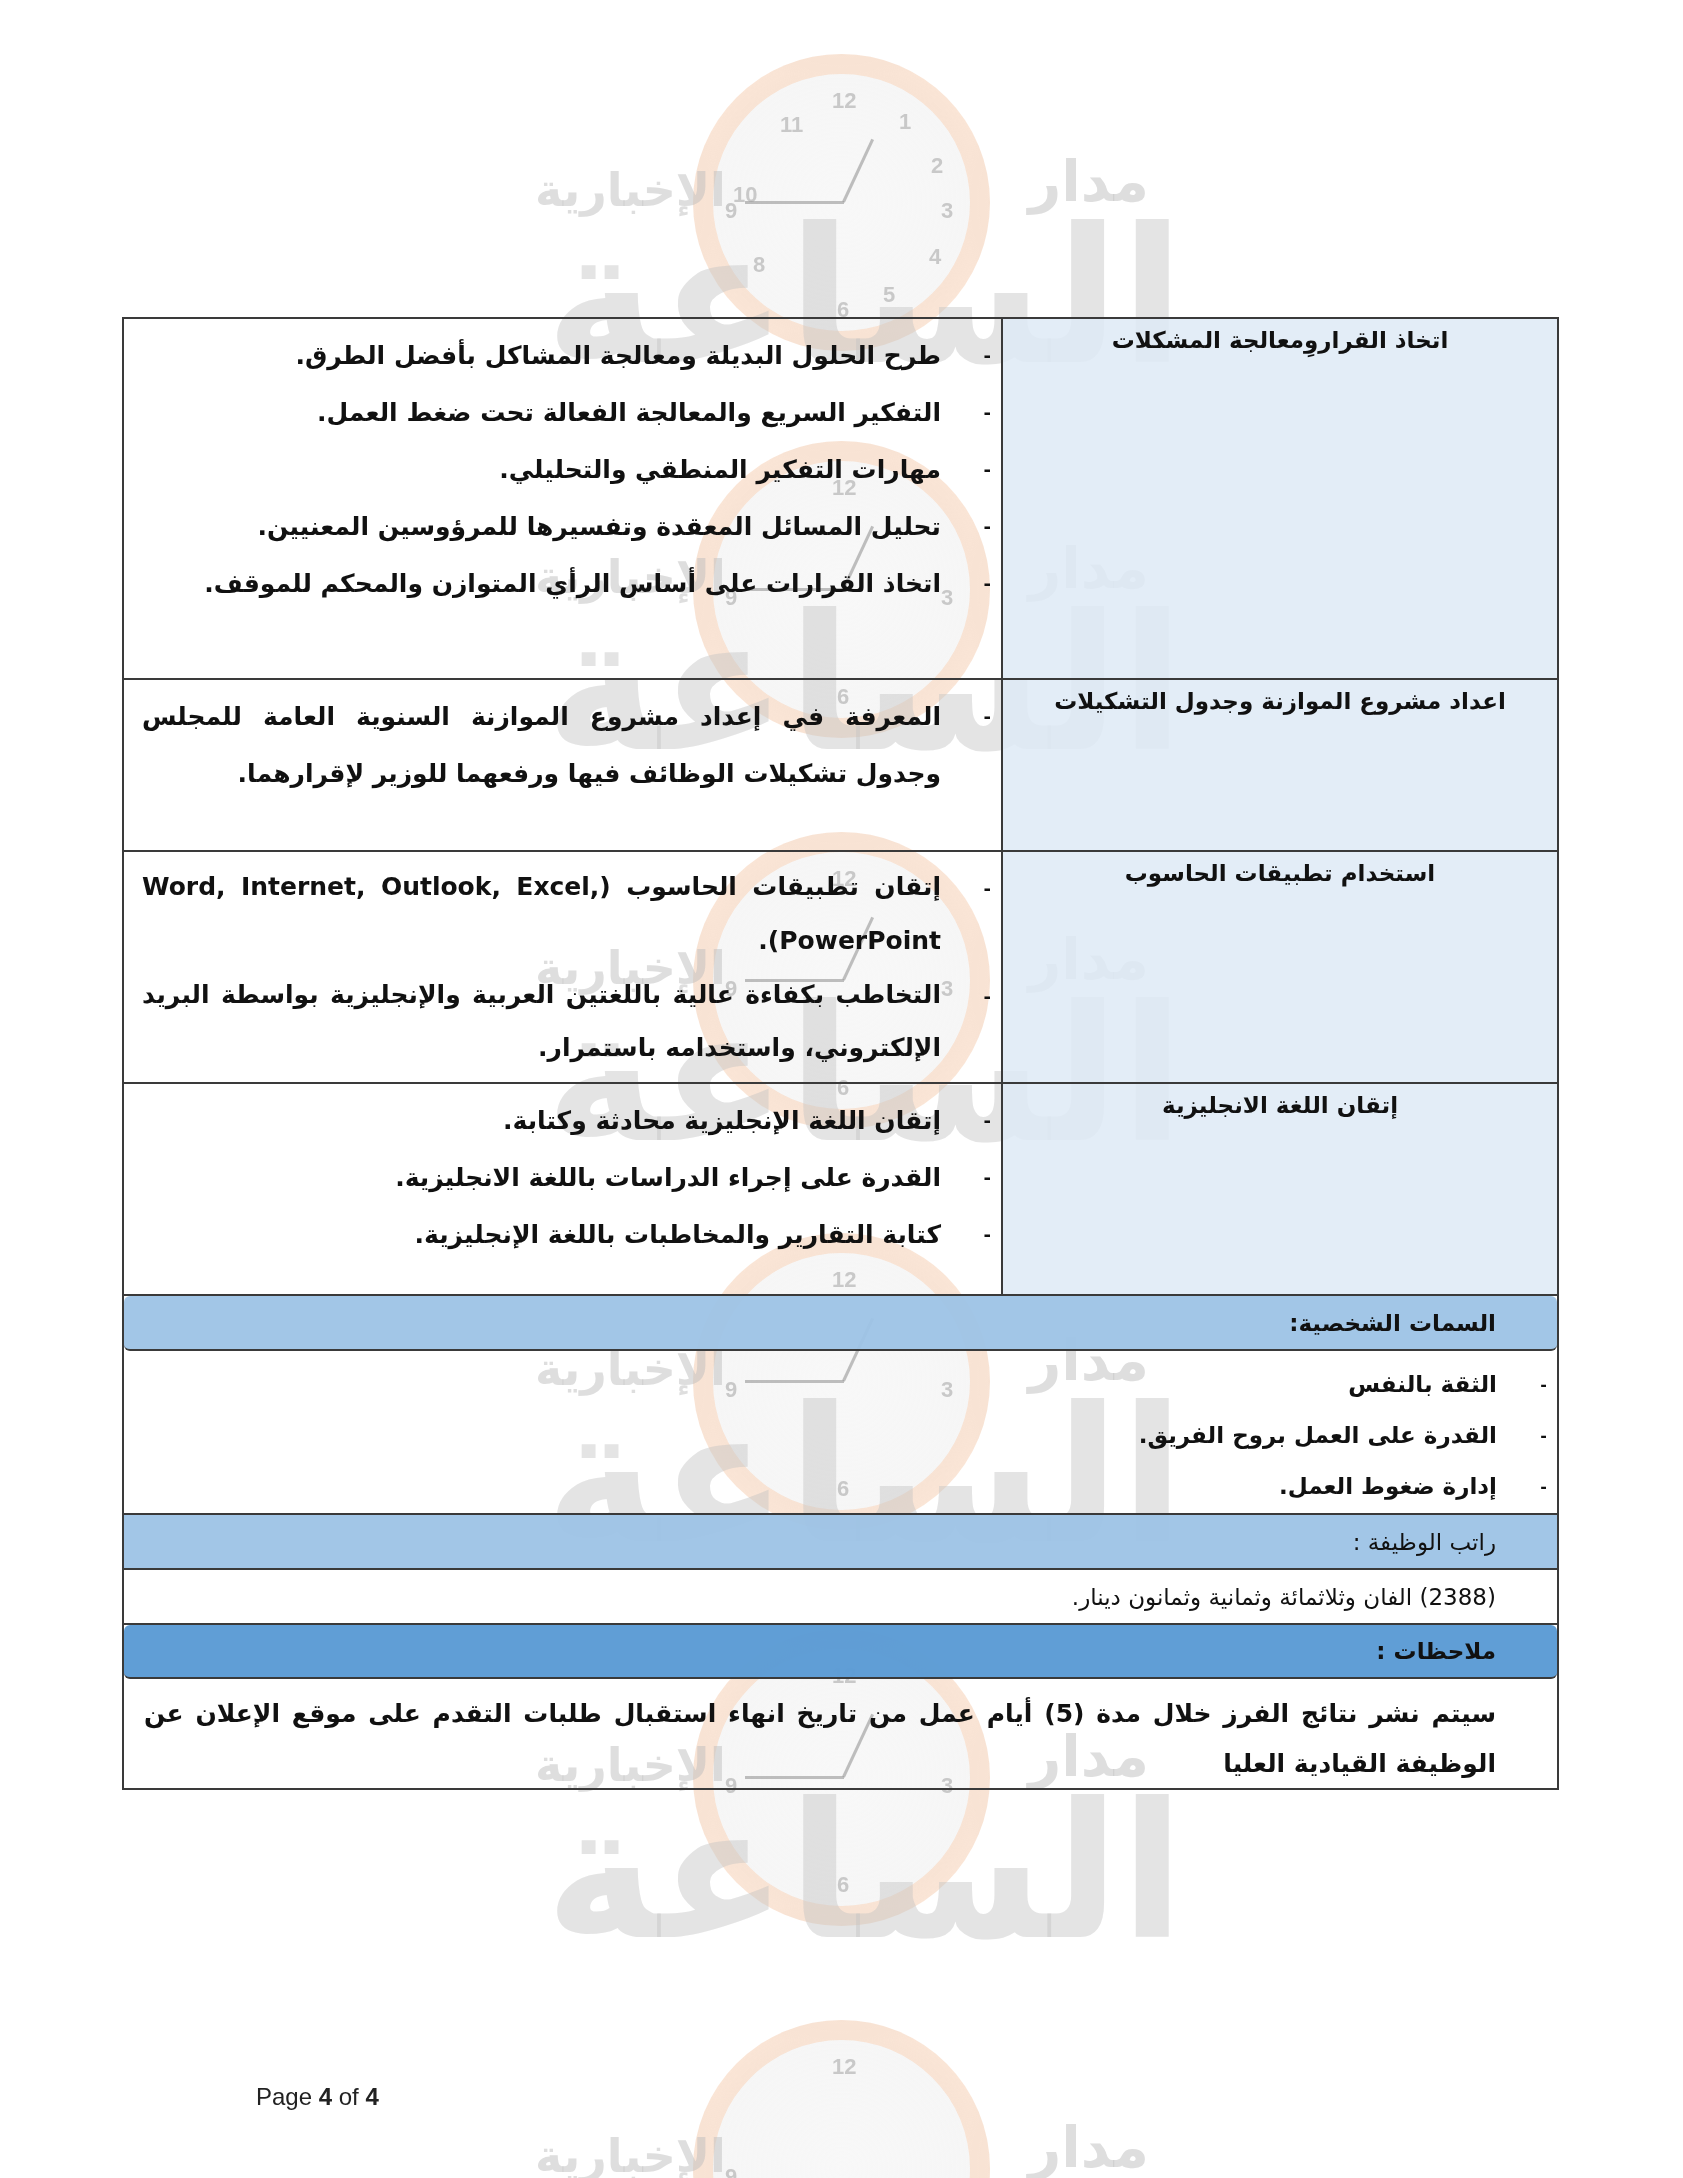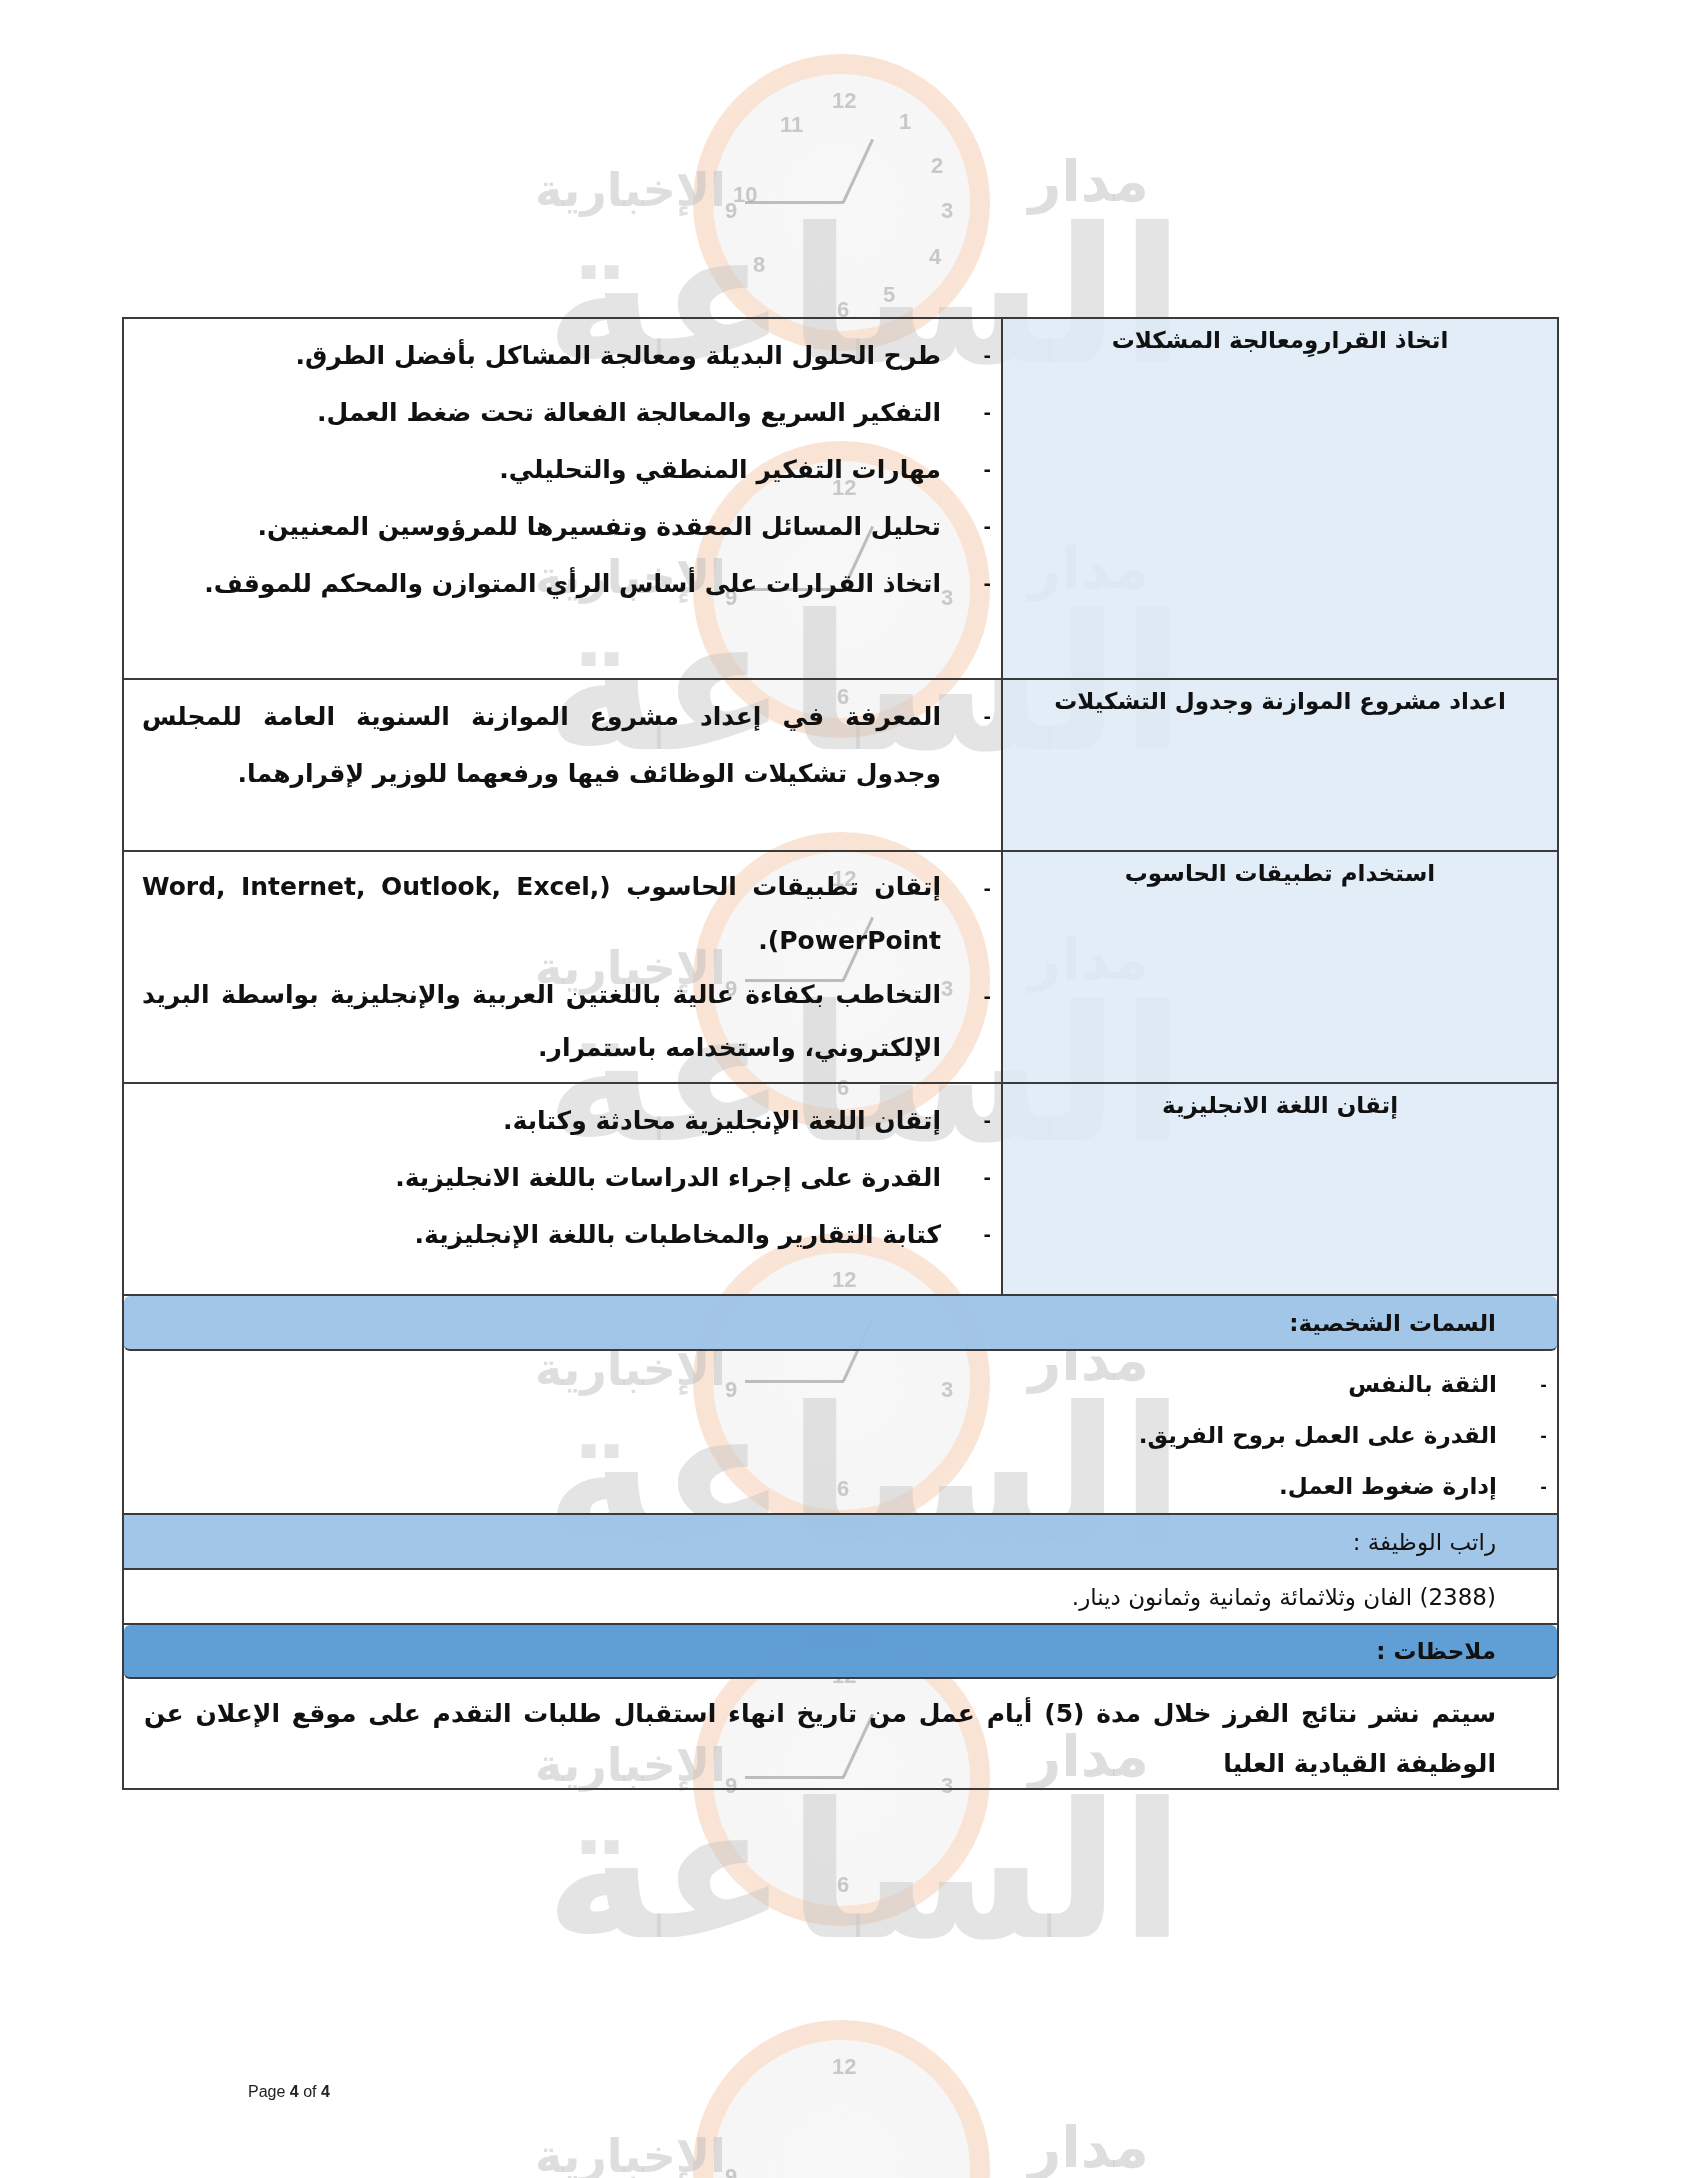--- a/index.html
+++ b/index.html
@@ -192,24 +192,24 @@
       font-weight: bold;
       font-size: 25px;
       line-height: 50px;
       text-align: justify;
       text-align-last: right;
     }
 
     
     .page-footer {
       position: absolute;
-      left: 248px;
+      left: 256px;
       top: 2083px;
       font-family: "Liberation Sans", sans-serif;
-      font-size: 16px;
+      font-size: 24px;
       color: #222222;
       z-index: 1;
       direction: ltr;
     }
     .page-footer b { font-weight: bold; }
   </style>
 </head>
 <body>
 
 <div class="watermark" style="left:535px; top:54px;">

